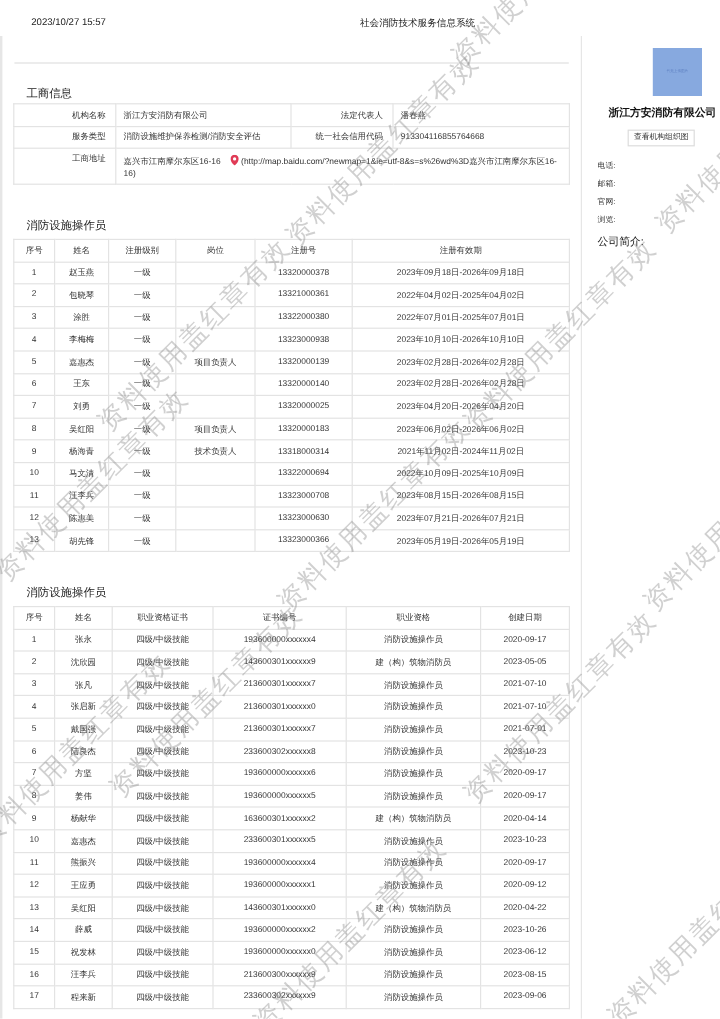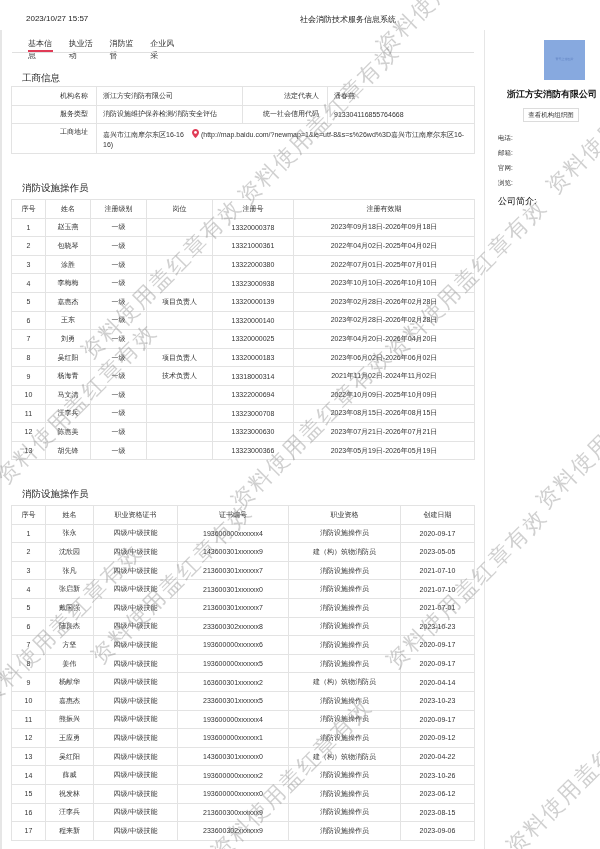--- a/index.html
+++ b/index.html
@@ -44,26 +44,20 @@
 </style>
 </head>
 <body>
 
 <div class="page">
   <div class="left-rail"></div>
 
   <div class="timestamp">2023/10/27 15:57</div>
   <div class="sys-title">社会消防技术服务信息系统</div>
 
-  <div class="tabs">
-    <div class="tab active">基本信息</div>
-    <div class="tab">执业活动</div>
-    <div class="tab">消防监督</div>
-    <div class="tab">企业风采</div>
-  </div>
   <div class="tabs-line"></div>
   <div class="right-divider"></div>
 
   <div class="section-title" style="top:72px;">工商信息</div>
   <table class="biz-table" style="top:86px;">
     <colgroup>
         <col style="width:85px">
         <col style="width:146px">
         <col style="width:85px">
         <col style="width:147px">

